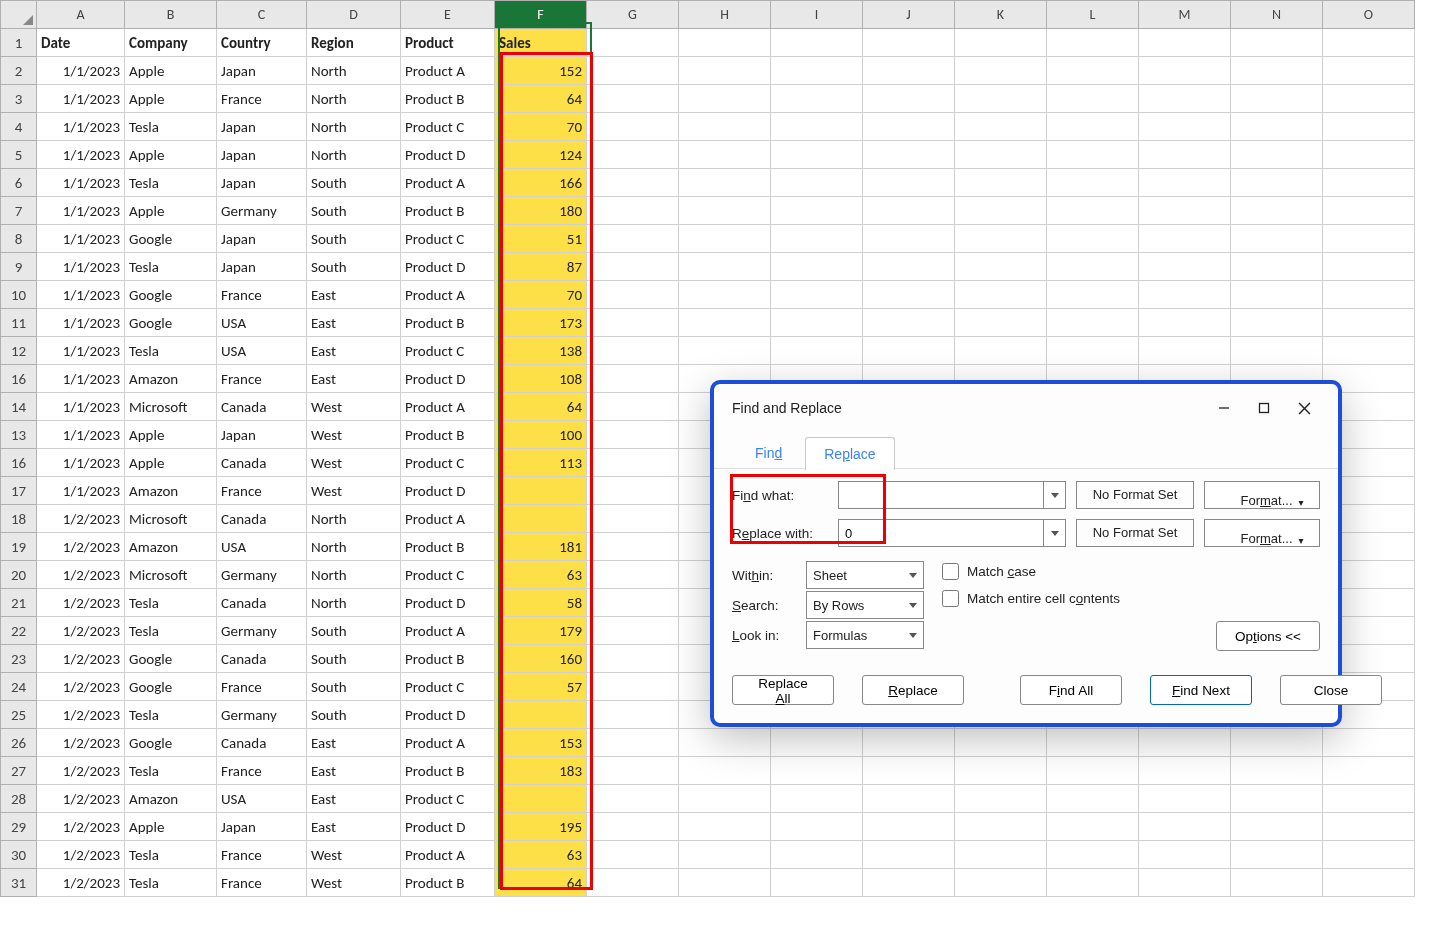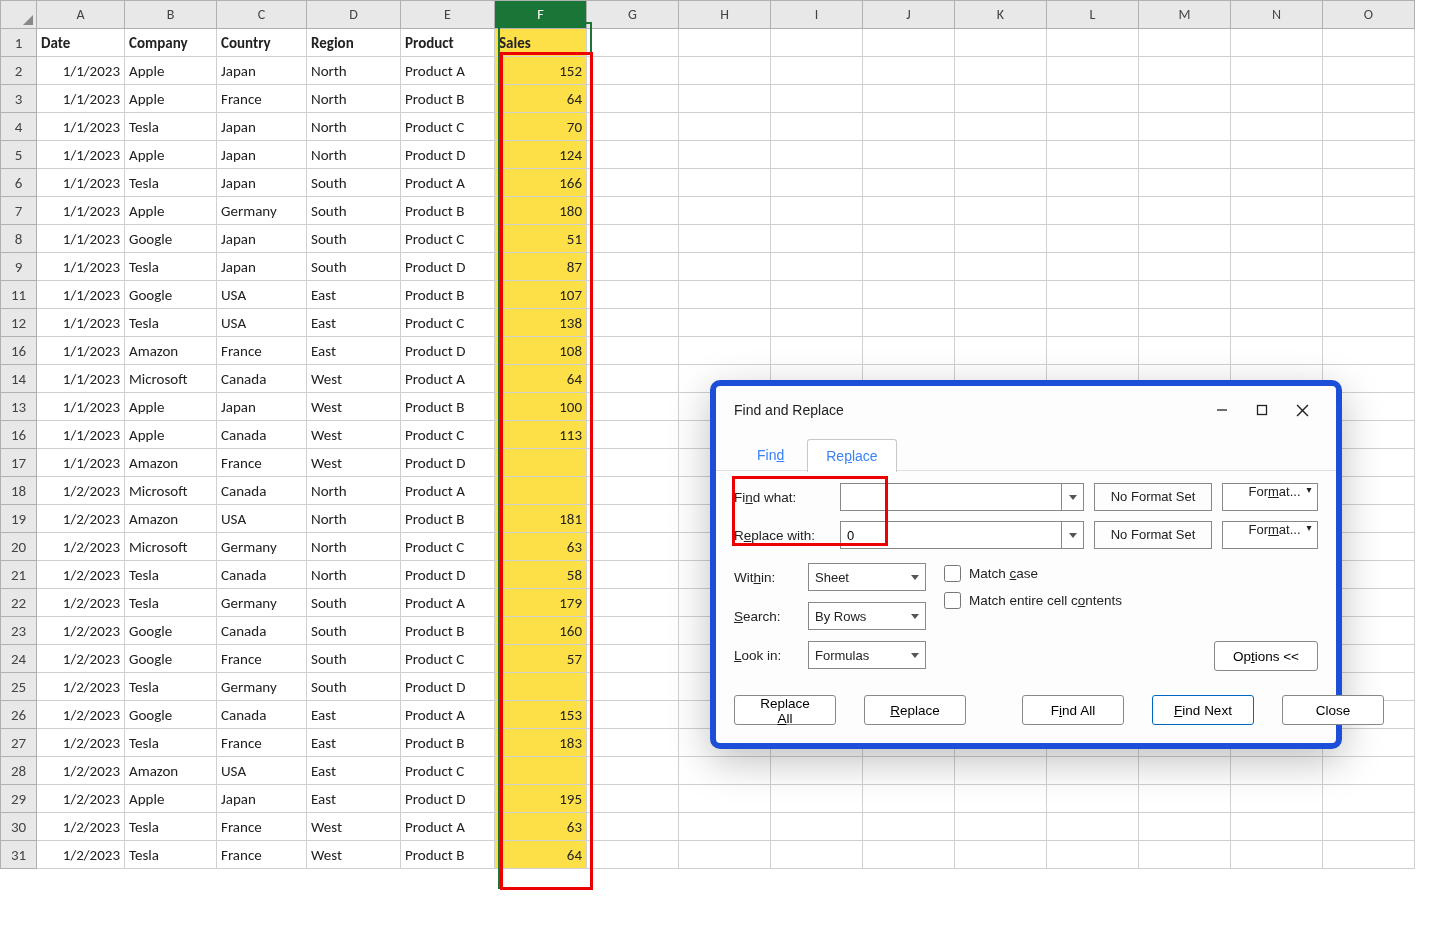--- a/index.html
+++ b/index.html
@@ -99,21 +99,21 @@
       z-index: 28;
     }
     
     
     .dialog {
       position: absolute;
       left: 710px;
       top: 380px;
       width: 632px;
       background: #fdfdfd;
-      border: 6px solid #1d4ed8;
+      border: 4px solid #1d4ed8;
       border-radius: 10px;
       box-shadow: 0 12px 40px rgba(0,0,0,0.25);
       z-index: 100;
       font-family: 'Segoe UI', Arial, sans-serif;
       font-size: 13px;
     }
     .dialog-titlebar {
       display: flex;
       align-items: center;
       padding: 10px 14px 6px 18px;
@@ -193,41 +193,40 @@
     }
     .no-format {
       width: 118px;
       height: 28px;
       border: 1px solid #888;
       text-align: center;
       line-height: 26px;
       font-size: 13px;
     }
     .format-btn {
-      width: 96px;
+      width: 116px;
       height: 28px;
       border: 1px solid #888;
       display: flex;
-      align-items: flex-start;
+      align-items: flex-end;
       justify-content: center;
       gap: 6px;
       cursor: pointer;
       font-size: 13px;
       background: #fff;
       padding-left: 20px;
     }
     .lower-section {
       display: flex;
       gap: 18px;
       margin-top: 14px;
     }
     .lower-left {
       display: flex;
       flex-direction: column;
-      gap: 9px;
     }
     .lower-left .form-row {
        margin-bottom: 2px;
     }
     .lower-left .form-label {
       width: 64px;
     }
     .select-box {
       width: 118px;
       height: 28px;
@@ -472,27 +471,45 @@
           <td class="col-rest"></td>
           <td class="col-rest"></td>
           <td class="col-rest"></td>
           <td class="col-rest"></td>
           <td class="col-rest"></td>
           <td class="col-rest"></td>
           <td class="col-rest"></td>
           <td class="col-rest"></td>
         </tr>
         <tr>
+          <th class="row-header">10</th>
+          <td class="col-A align-right">1/1/2023</td>
+          <td class="col-B align-left">Google</td>
+          <td class="col-C align-left">France</td>
+          <td class="col-D align-left">East</td>
+          <td class="col-E align-left">Product A</td>
+          <td class="col-F align-right selected">70</td>
+          <td class="col-rest"></td>
+          <td class="col-rest"></td>
+          <td class="col-rest"></td>
+          <td class="col-rest"></td>
+          <td class="col-rest"></td>
+          <td class="col-rest"></td>
+          <td class="col-rest"></td>
+          <td class="col-rest"></td>
+          <td class="col-rest"></td>
+        </tr>
+        <tr>
           <th class="row-header">11</th>
           <td class="col-A align-right">1/1/2023</td>
           <td class="col-B align-left">Google</td>
           <td class="col-C align-left">USA</td>
           <td class="col-D align-left">East</td>
           <td class="col-E align-left">Product B</td>
-          <td class="col-F align-right selected">107</td>
+          <td class="col-F align-right selected">173</td>
           <td class="col-rest"></td>
           <td class="col-rest"></td>
           <td class="col-rest"></td>
           <td class="col-rest"></td>
           <td class="col-rest"></td>
           <td class="col-rest"></td>
           <td class="col-rest"></td>
           <td class="col-rest"></td>
           <td class="col-rest"></td>
         </tr>

